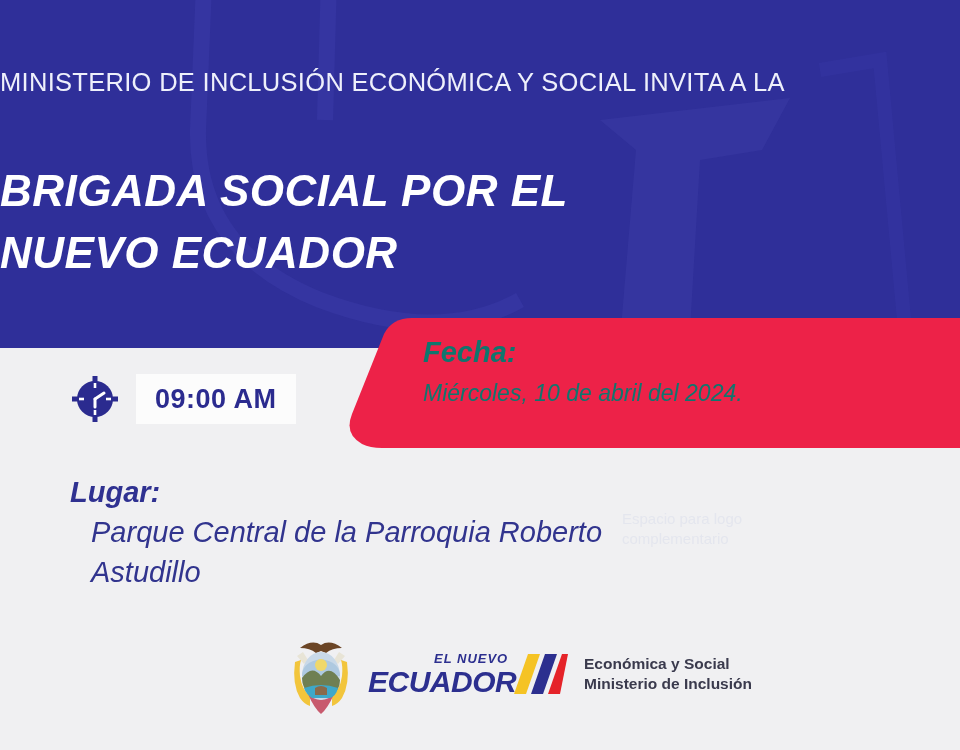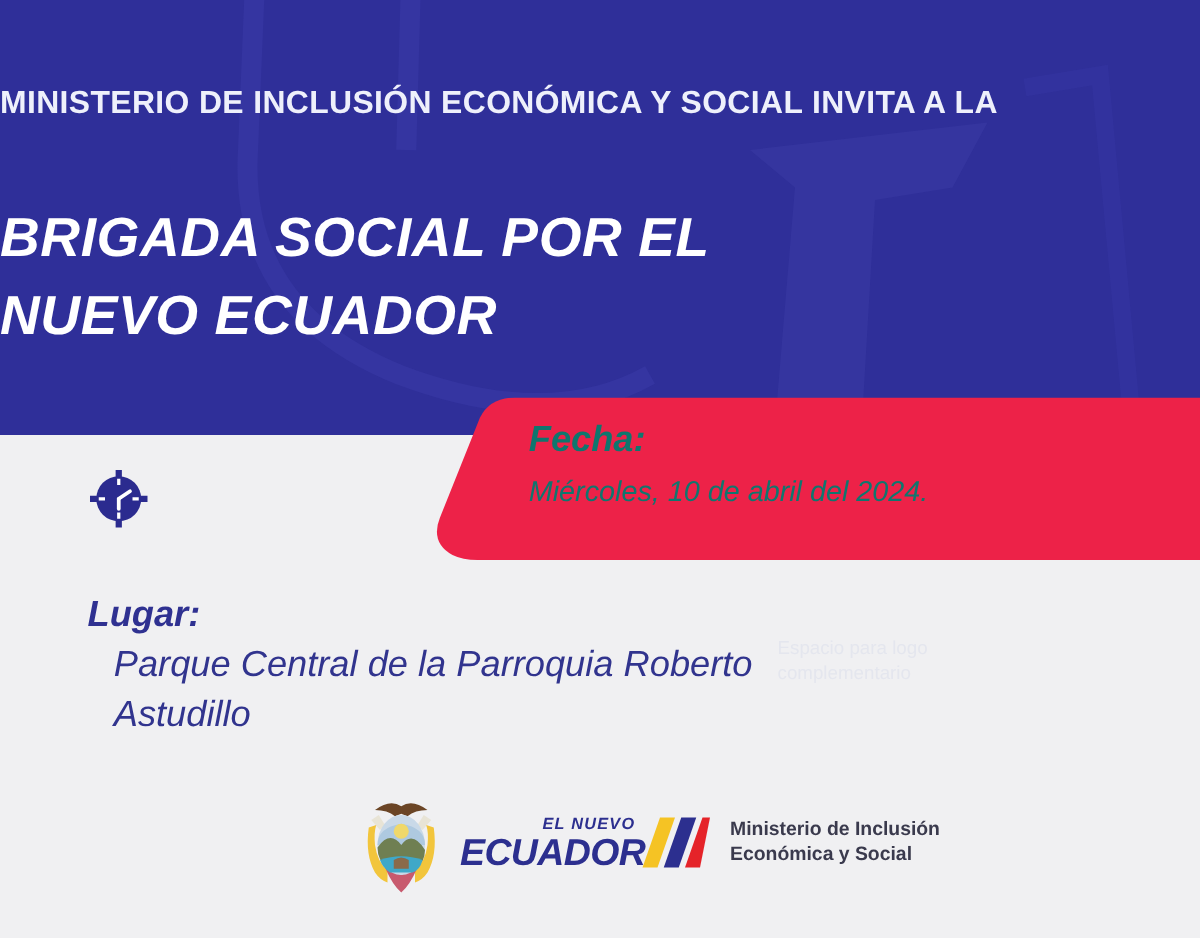--- a/index.html
+++ b/index.html
@@ -41,21 +41,21 @@
   }
 
   .kicker {
     position: absolute;
     left: 0;
     top: 68px;
     width: 782px;
     text-align: center;
     color: #eef0fb;
     font-size: 25.5px;
-    font-weight: bold;
+    font-weight: normal;
     letter-spacing: 0.3px;
     white-space: nowrap;
   }
 
   .main-title {
     position: absolute;
     left: 0;
     top: 160px;
     width: 960px;
     text-align: left;
@@ -237,20 +237,21 @@
         <line x1="25" y1="9" x2="25" y2="14"></line>
         <line x1="25" y1="36" x2="25" y2="41"></line>
         <line x1="9" y1="25" x2="14" y2="25"></line>
         <line x1="36" y1="25" x2="41" y2="25"></line>
       </g>
       <g stroke="#ffffff" stroke-width="3" stroke-linecap="round" fill="none">
         <line x1="25" y1="25" x2="25" y2="33"></line>
         <line x1="25" y1="25" x2="34" y2="19"></line>
       </g>
     </svg>
+    <div class="time-badge">09:00 AM</div>
   </div>
 
   <div class="place-row">
     <div class="place-label">Lugar:</div>
     <div class="place-value">Parque Central de la Parroquia Roberto Astudillo</div>
   </div>
 
   <div class="logo-watermark">Espacio para logo complementario</div>
 
   <div class="footer-lockup">
@@ -274,18 +275,18 @@
       <text x="66" y="19" font-family="Liberation Sans, sans-serif" font-size="13" font-weight="bold" font-style="italic" fill="#2c2f8f" letter-spacing="1">EL NUEVO</text>
       <text x="0" y="48" font-family="Liberation Sans, sans-serif" font-size="30" font-weight="bold" font-style="italic" fill="#2c2f8f" letter-spacing="-0.5">ECUADOR</text>
       <g>
         <path d="M146 50 L160 10 L172 10 L158 50 Z" fill="#f5c324"></path>
         <path d="M163 50 L177 10 L189 10 L175 50 Z" fill="#2c2f8f"></path>
         <path d="M180 50 L194 10 L200 10 L192 50 Z" fill="#e52329"></path>
       </g>
     </svg>
 
     <div class="ministry-text">
+      <div>Económica y Social</div>
       <div>Ministerio de Inclusión</div>
-      <div>Económica y Social</div>
     </div>
   </div>
 
 </div>
 
 </body></html>

